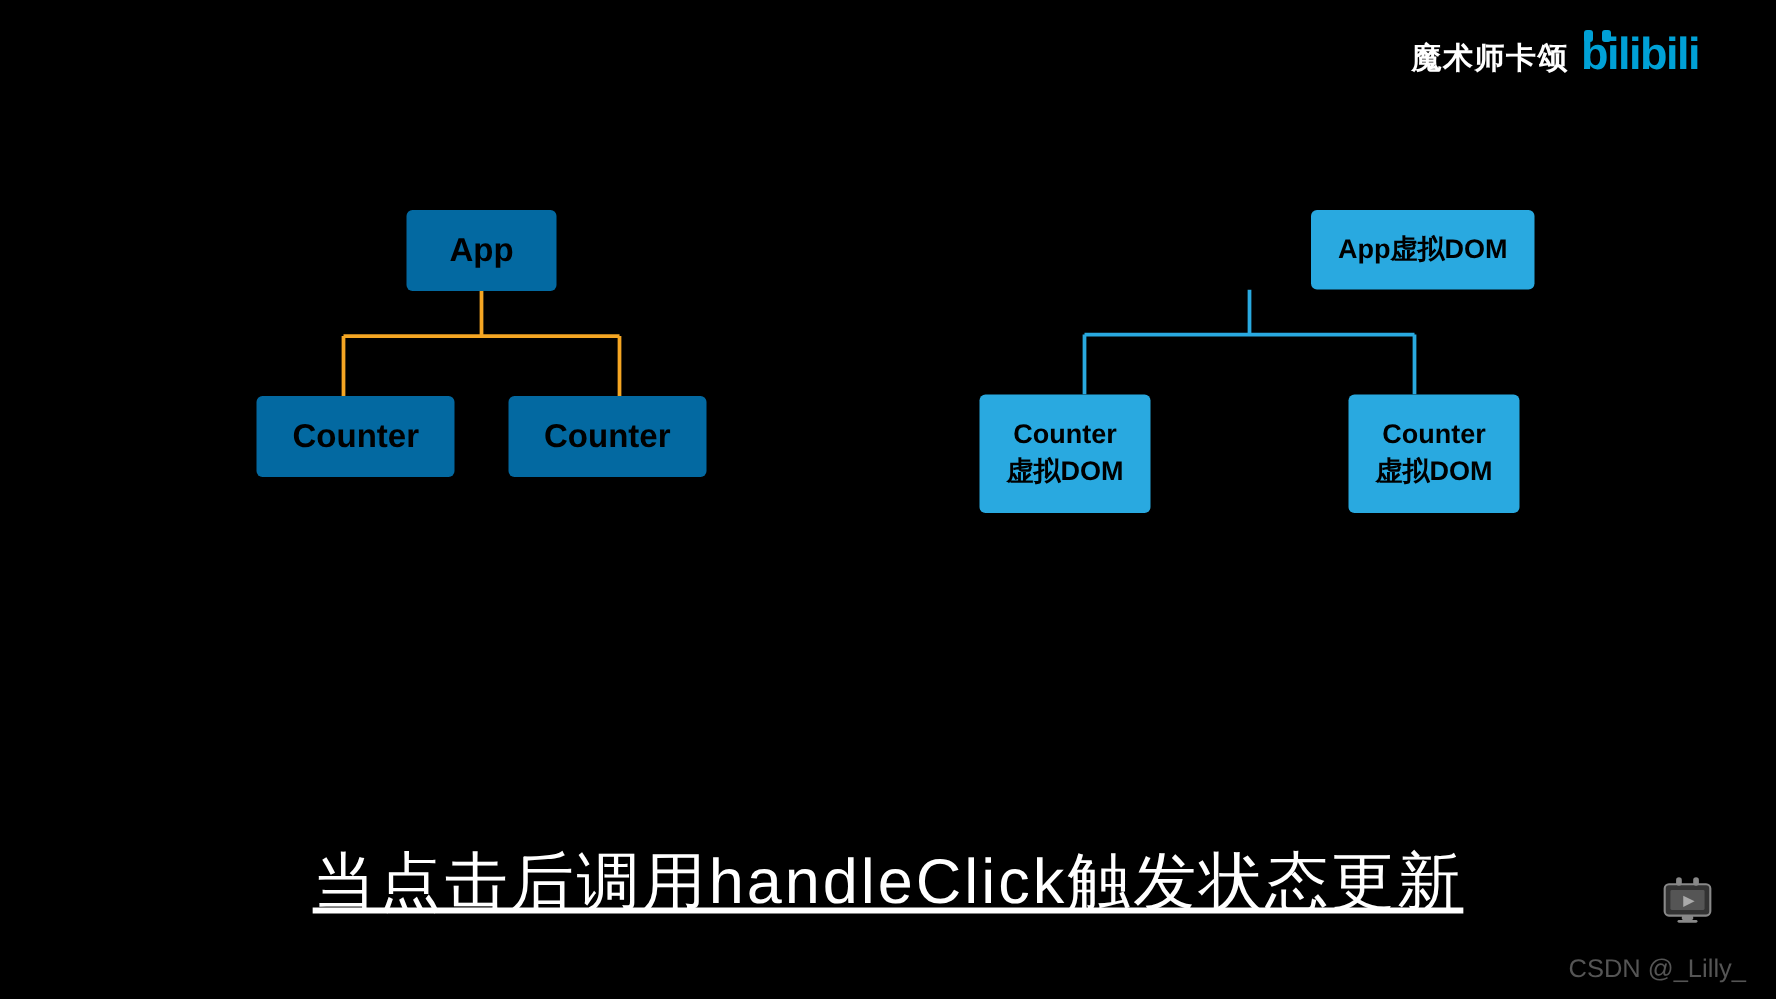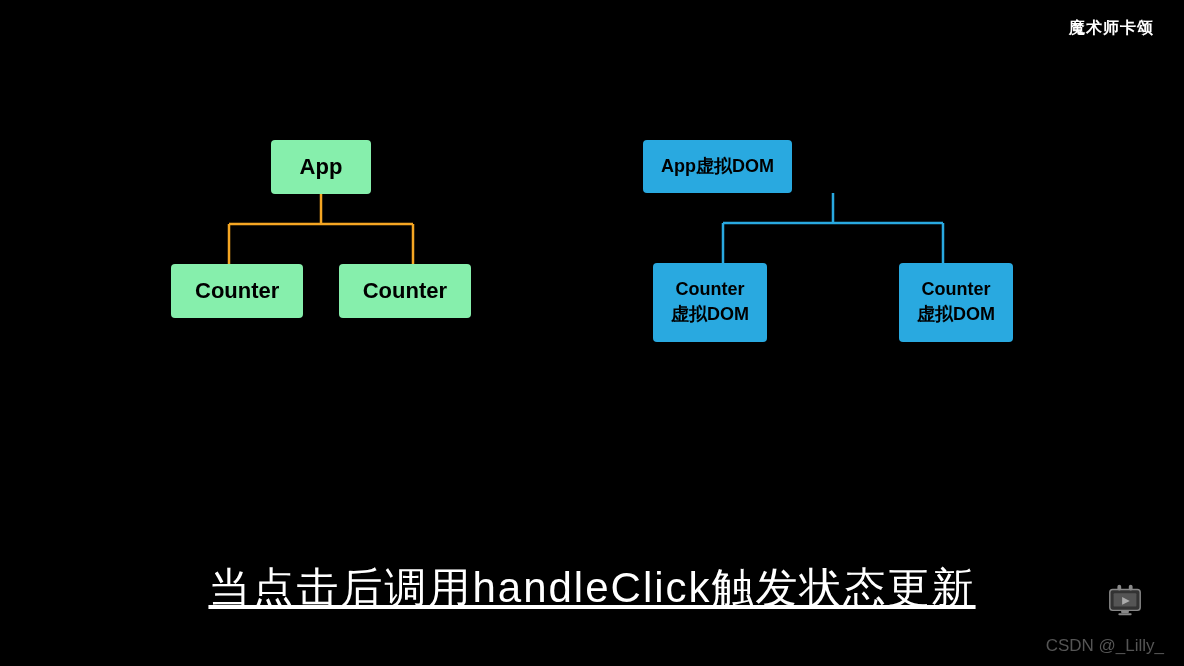--- a/index.html
+++ b/index.html
@@ -18,21 +18,21 @@
       position: absolute;
       top: 18px;
       right: 30px;
       display: flex;
       align-items: center;
       gap: 8px;
     }
 
     .watermark-text {
       color: #fff;
-      font-size: 16px;
+      font-size: 20px;
       font-weight: bold;
       letter-spacing: 1px;
     }
 
     .bilibili-logo {
       color: #00a1d6;
       font-size: 28px;
       font-weight: 900;
       letter-spacing: -1px;
     }
@@ -43,21 +43,21 @@
       top: 140px;
       left: 0;
       right: 0;
       display: flex;
       justify-content: space-around;
       align-items: flex-start;
       padding: 0 80px;
     }
 
     .node-orange {
-      background: #86efac;
+      background: #0369a1;
       color: #000;
       font-size: 22px;
       font-weight: bold;
       padding: 14px 24px;
       border-radius: 4px;
       text-align: center;
       min-width: 100px;
     }
 
     .node-blue {
@@ -129,40 +129,50 @@
     }
 
     
     .right-tree {
       width: 380px;
       position: relative;
     }
 
     .right-tree-root {
       display: flex;
-      justify-content: flex-start;
+      justify-content: flex-end;
     }
 
     .right-tree-connector {
       position: relative;
       width: 380px;
       height: 70px;
     }
 
     .right-tree-children {
       display: flex;
       justify-content: space-between;
       padding: 0 10px;
     }
   </style>
 </head>
 <body>
 
 <div class="watermark">
   <span class="watermark-text">魔术师卡颂</span>
+  <span class="bilibili-logo">
+    
+    <svg width="100" height="34" viewBox="0 0 100 34" fill="none" xmlns="http://www.w3.org/2000/svg">
+
+      <text x="0" y="28" font-size="30" font-weight="900" fill="#00a1d6" font-family="Arial, sans-serif">bilibili</text>
+
+      <rect x="2" y="2" width="6" height="8" rx="2" fill="#00a1d6"></rect>
+      <rect x="14" y="2" width="6" height="8" rx="2" fill="#00a1d6"></rect>
+    </svg>
+  </span>
 </div>
 
 <div class="diagrams">
 
   <div class="left-tree">
 
     <div class="left-tree-root">
       <div class="node-orange">App</div>
     </div>
 

